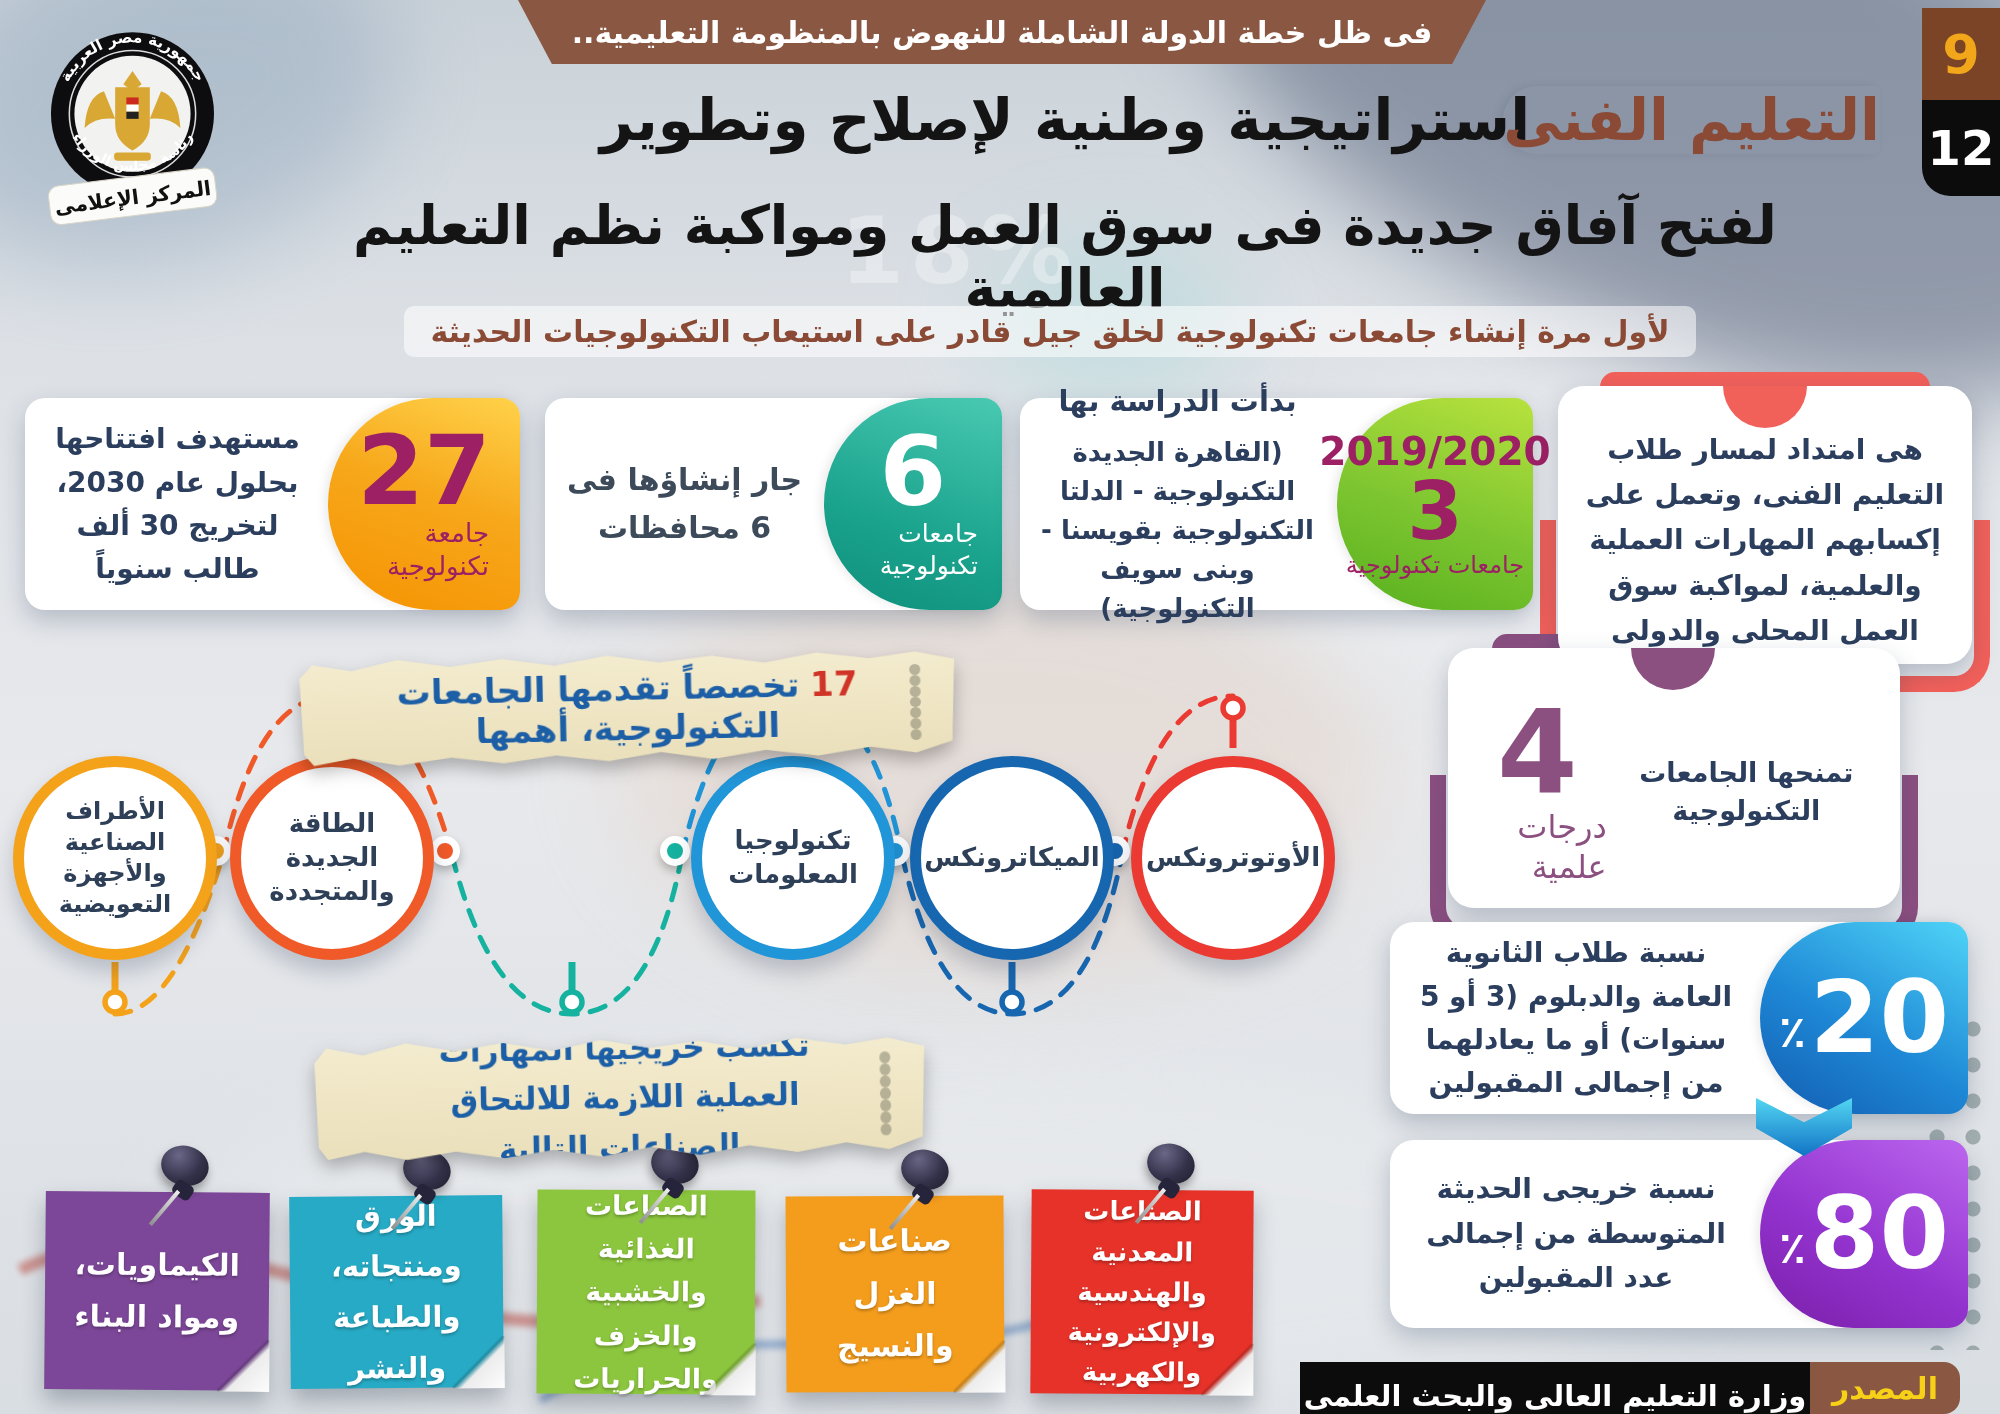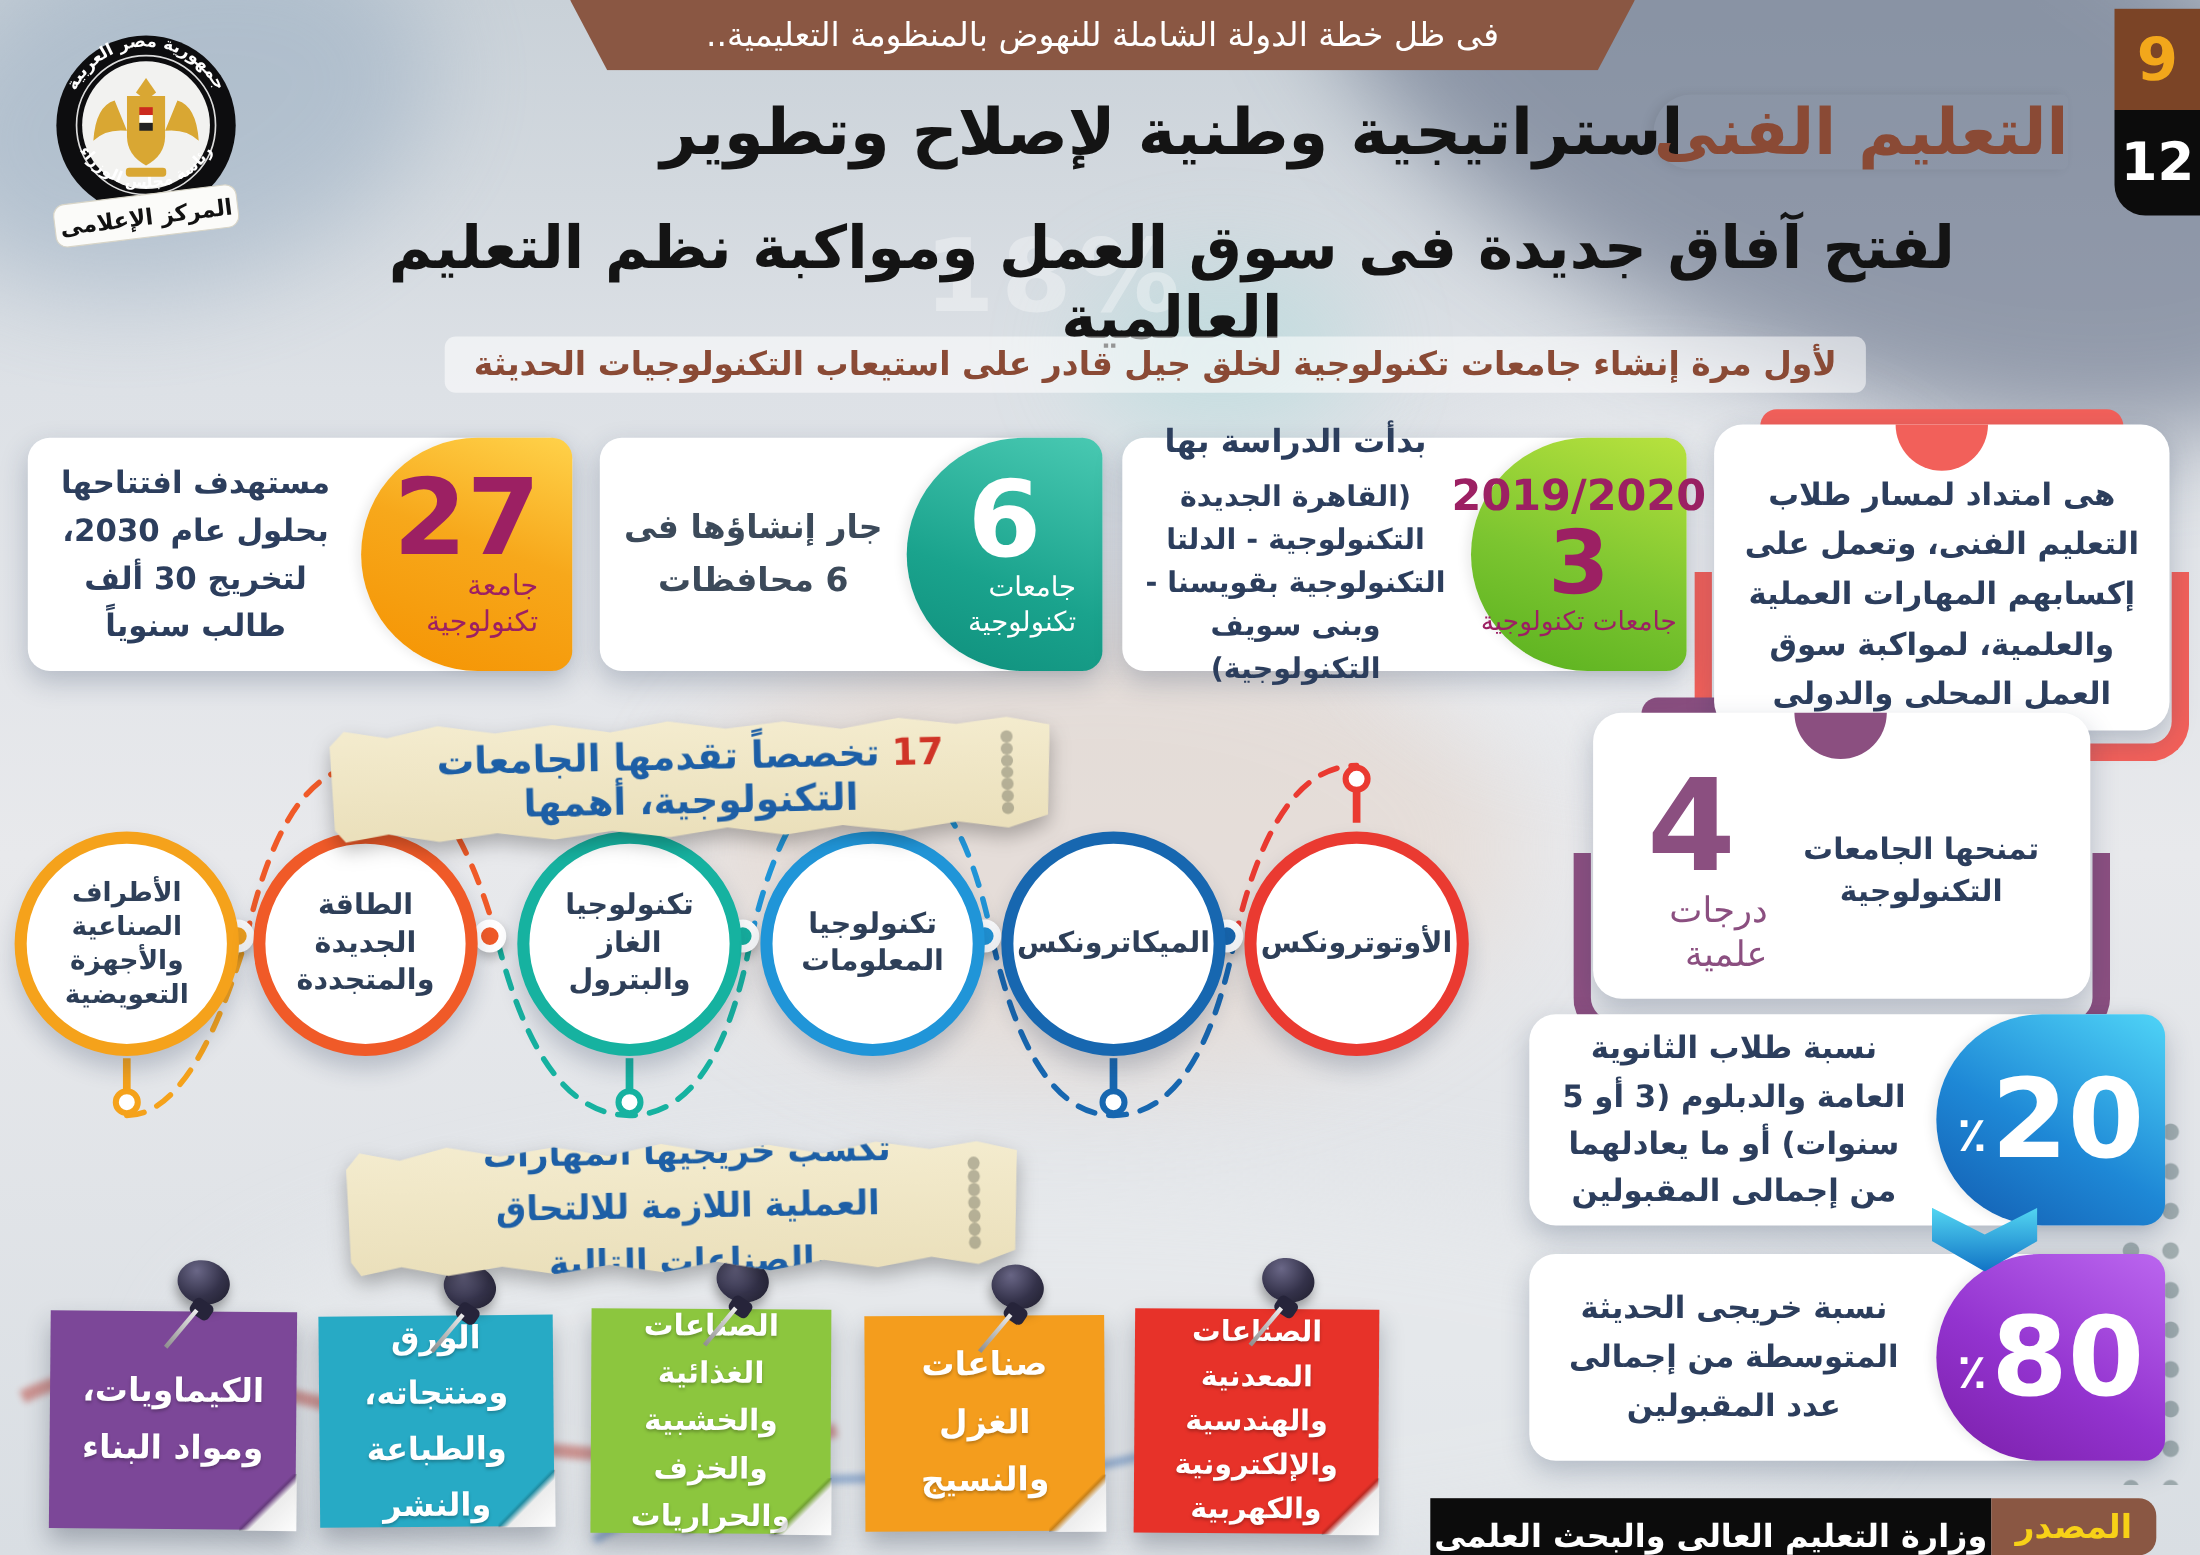--- a/index.html
+++ b/index.html
@@ -5,21 +5,21 @@
   *{box-sizing:border-box;margin:0;padding:0}
   body{margin:0;background:#e5e7ea;font-family:"DejaVu Sans",sans-serif}
   .stage{position:relative;width:2000px;height:1414px;overflow:hidden;direction:rtl;
          background:linear-gradient(180deg,#c9d1d8 0%,#dde1e6 25%,#e8e9ec 55%,#d9dee3 100%)}
   .abs{position:absolute}
   .blob{position:absolute;filter:blur(46px);border-radius:50%;z-index:0}
   .watermark{position:absolute;z-index:1;font-weight:800;color:rgba(255,255,255,.33);font-size:92px;letter-spacing:6px}
   
   .top-banner{position:absolute;left:518px;top:0;width:968px;height:64px;background:#8a5743;z-index:5;
       clip-path:polygon(0 0,100% 0,96.5% 100%,3.5% 100%);
-      display:flex;align-items:center;justify-content:center;color:#fff;font-weight:400;font-size:30px}
+      display:flex;align-items:center;justify-content:center;color:#fff;font-weight:700;font-size:30px}
   
   .tab9{position:absolute;left:1922px;top:8px;width:78px;height:92px;background:#7b4426;z-index:9;
         display:flex;align-items:center;justify-content:center;color:#f2a71b;font-size:54px;font-weight:800}
   .tab12{position:absolute;left:1922px;top:100px;width:78px;height:96px;background:#0c0c0c;z-index:9;border-radius:0 0 0 28px;
         display:flex;align-items:center;justify-content:center;color:#fff;font-size:48px;font-weight:800}
   
   .title1{position:absolute;top:86px;left:250px;right:120px;text-align:center;z-index:2;
           font-size:58px;font-weight:800;color:#141414}
   .title1 .accent{color:#8a4a35}
   .title2{position:absolute;top:194px;left:250px;right:120px;text-align:center;z-index:2;
@@ -229,23 +229,20 @@
   <div class="spec-dot" style="left: 660px; top: 836px; background: rgb(22, 178, 160);"></div>
   <div class="spec-dot" style="left: 880px; top: 836px; background: rgb(32, 149, 216);"></div>
   <div class="spec-dot" style="left: 1100px; top: 836px; background: rgb(23, 103, 176);"></div>
 
   <div class="spec-circle" style="left: 13px; top: 756px; font-size: 24px; border-color: rgb(245, 162, 27);">
     <span>الأطراف الصناعية والأجهزة التعويضية</span>
   </div>
   <div class="spec-circle" style="left: 230px; top: 756px; border-color: rgb(240, 90, 40);">
     <span>الطاقة الجديدة والمتجددة</span>
   </div>
-  <div class="spec-circle" style="left: 470px; top: 756px; border-color: rgb(22, 178, 160);">
-    <span>تكنولوجيا الغاز والبترول</span>
-  </div>
   <div class="spec-circle" style="left: 910px; top: 756px; border-color: rgb(23, 103, 176);">
     <span>الميكاترونكس</span>
   </div>
   <div class="spec-circle" style="left: 691px; top: 756px; border-color: rgb(32, 149, 216);">
     <span>تكنولوجيا المعلومات</span>
   </div>
   <div class="spec-circle" style="left: 1131px; top: 756px; border-color: rgb(234, 58, 49);">
     <span>الأوتوترونكس</span>
   </div>
 

